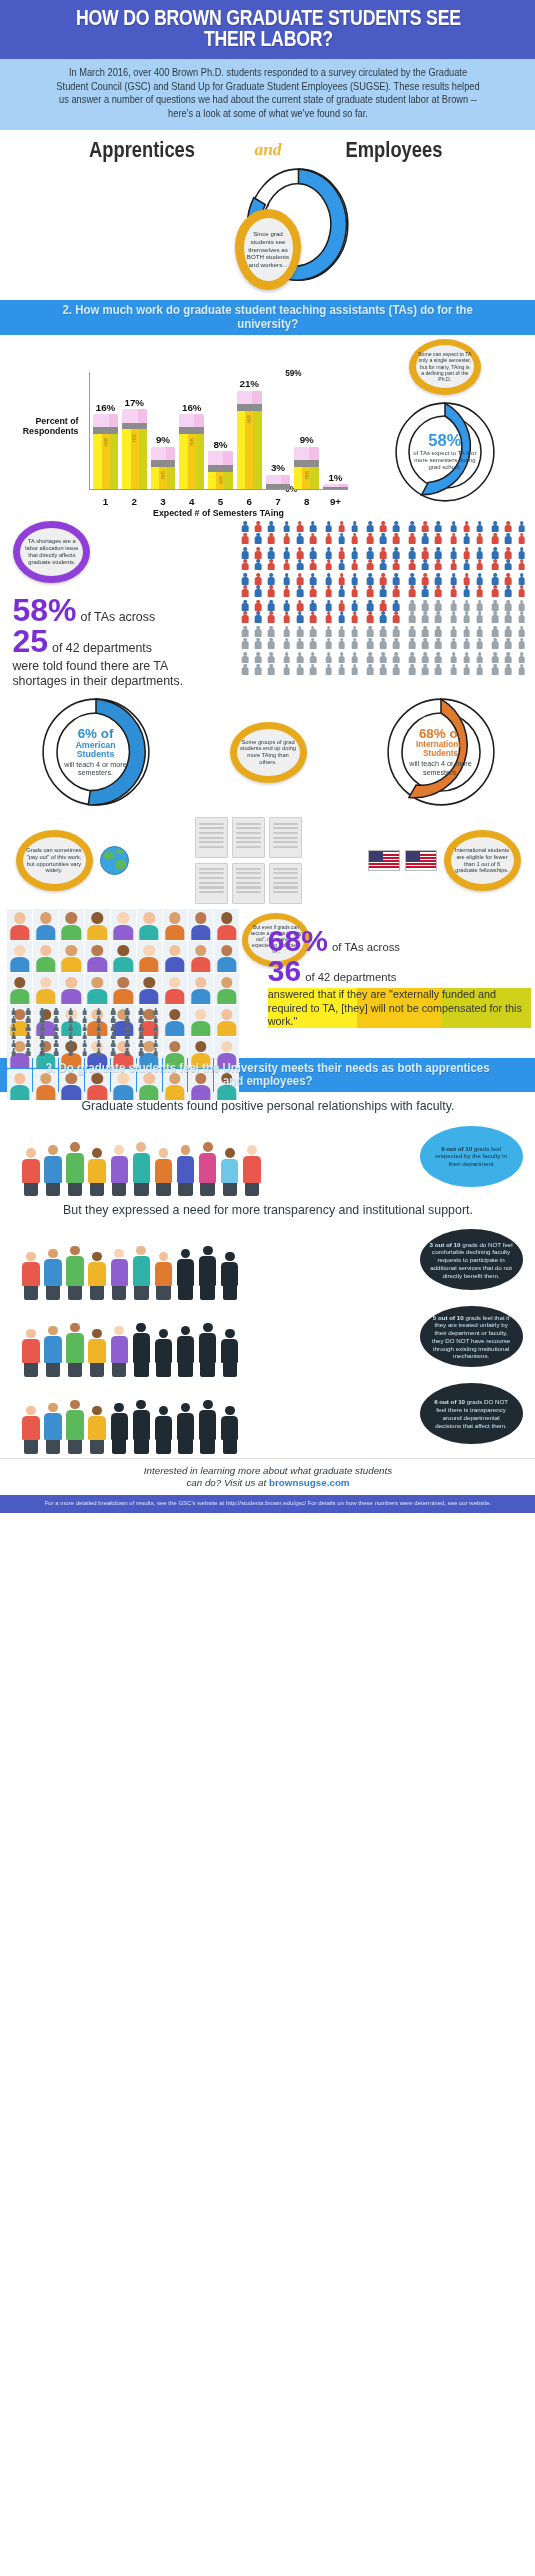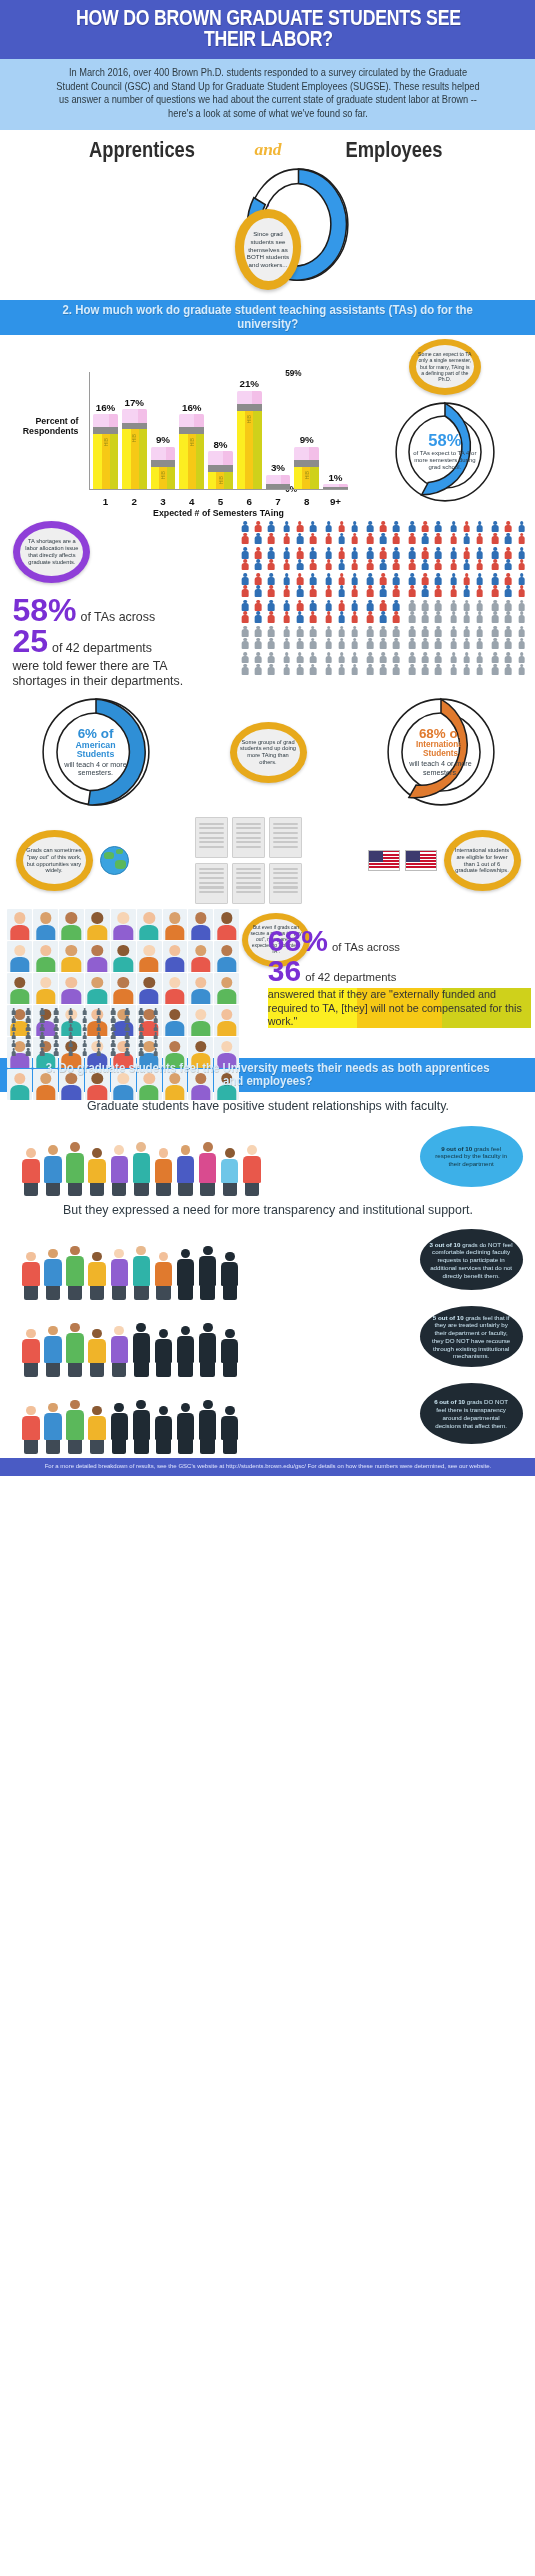--- a/index.html
+++ b/index.html
@@ -515,21 +515,21 @@
     </div>
     <div class="bigstat">
       <div class="l1">
         <span class="big">58%</span>
         <span class="sm">of TAs across</span>
       </div>
       <div class="l1">
         <span class="big">25</span>
         <span class="sm">of 42 departments</span>
       </div>
-      <div class="l3">were told fewer there are TA shortages in their departments.</div>
+      <div class="l3">were told found there are TA shortages in their departments.</div>
     </div>
     <div class="grid-people" id="deptgrid">
         <div class="dept">
           <div class="fig">
             <span class="head" style="background: rgb(47, 111, 181);"></span>
             <span class="torso" style="background: rgb(47, 111, 181);"></span>
           </div>
           <div class="fig">
             <span class="head" style="background: rgb(217, 75, 63);"></span>
             <span class="torso" style="background: rgb(217, 75, 63);"></span>
@@ -2241,21 +2241,21 @@
       </div>
       <div class="body">answered that if they are "externally funded and required to TA, [they] will not be compensated for this work."</div>
     </div>
   </div>
 
   <div class="banner">
     <h2>3. Do graduate students feel the University meets their needs as both apprentices and employees?</h2>
   </div>
 
   <div class="sec7">
-    <div class="s7line">Graduate students have positive student relationships with faculty.</div>
+    <div class="s7line">Graduate students found positive personal relationships with faculty.</div>
     <div class="peoplerow">
       <div class="ppl" id="ppl1">
           <div class="p">
             <div class="head" style="background: rgb(242, 192, 154);"></div>
             <div class="torso" style="height: 24px; background: rgb(232, 88, 75);"></div>
             <div class="legs" style="background: rgb(63, 74, 85);"></div>
           </div>
           <div class="p">
             <div class="head" style="background: rgb(217, 160, 107);"></div>
             <div class="torso" style="height: 27px; background: rgb(59, 142, 208);"></div>
@@ -2496,19 +2496,25 @@
         <span>
           <b>6 out of 10</b>
           <span>grads DO NOT feel there is transparency around departmental decisions that affect them.</span>
         </span>
       </div>
     </div>
   </div>
 
   <div class="hr"></div>
 
+  <div class="cta">
+    <div>Interested in learning more about what graduate students</div>
+    <div>
+      <span>can do? Visit us at </span><b>brownsugse.com</b>
+    </div>
+  </div>
 
   <div class="footer">
     <span>For a more detailed breakdown of results, see the GSC's website at http://students.brown.edu/gsc/ For details on how these numbers were determined, see our website.</span>
   </div>
 
 </div>
 
 
 </body></html>

